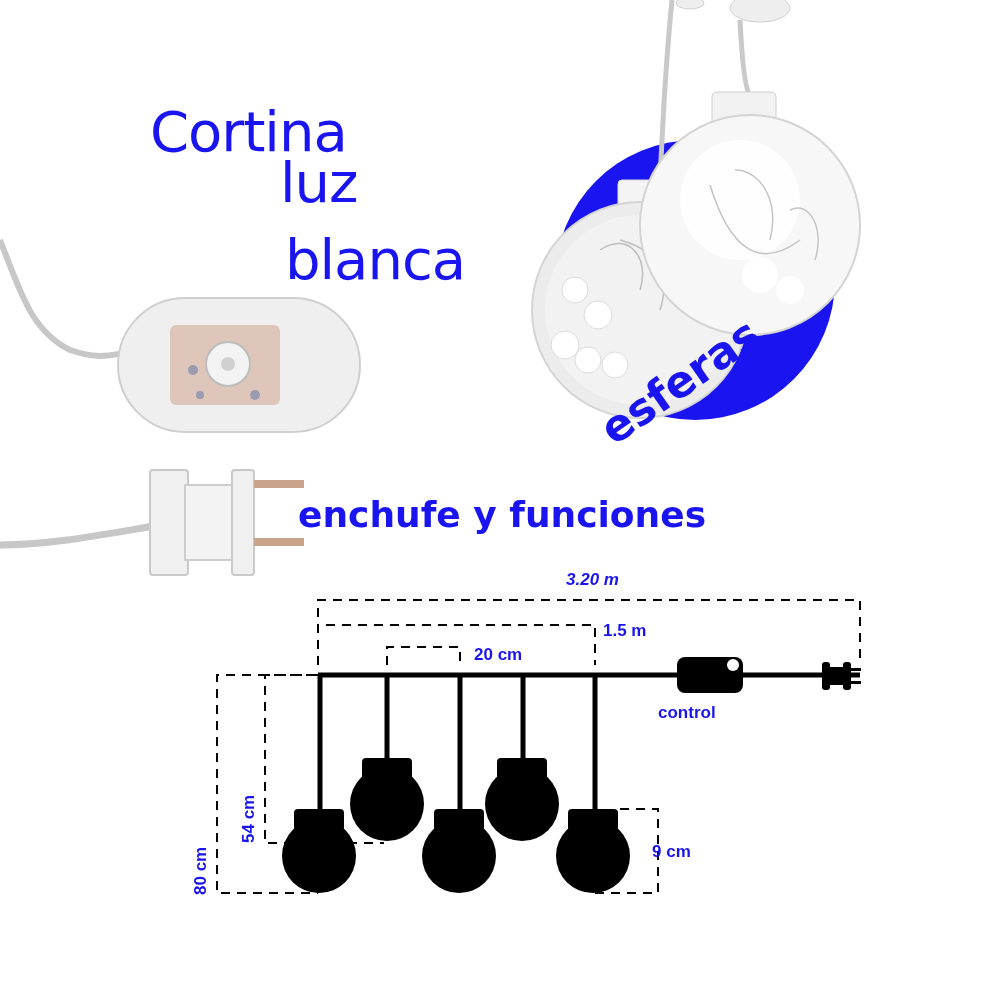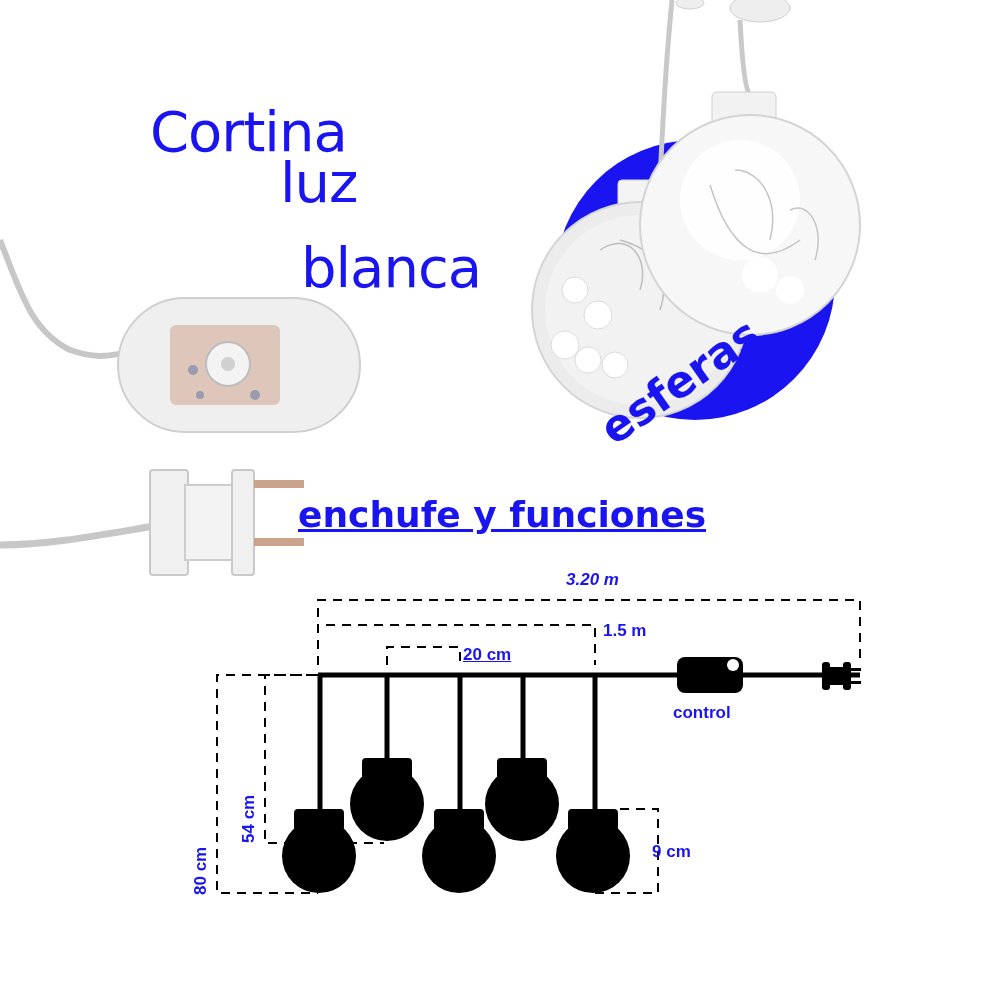--- a/index.html
+++ b/index.html
@@ -122,24 +122,24 @@
     <rect x="822" y="662" width="8" height="28" rx="3"></rect>
     <rect x="827" y="667" width="20" height="18"></rect>
     <rect x="843" y="662" width="8" height="28" rx="3"></rect>
     <rect x="851" y="668" width="10" height="3"></rect>
     <rect x="851" y="681" width="10" height="3"></rect>
   </g>
 </svg>
 
 <div class="abs title" style="left:150px; top:104px;">Cortina</div>
 <div class="abs title" style="left:280px; top:155px;text-align:right;">luz</div>
-<div class="abs title" style="left:285px; top:240px;margin-left:16px;">blanca</div>
+<div class="abs title" style="left:285px; top:232px;">blanca</div>
 
 <div class="abs subtitle" style="left:618px; top:408px; font-size:44px; transform: rotate(-35deg); transform-origin:left bottom;">esferas</div>
-<div class="abs subtitle" style="left:298px; top:497px;text-decoration:underline;">enchufe y funciones</div>
+<div class="abs subtitle" style="left:298px; top:497px;">enchufe y funciones</div>
 
 <div class="abs dim" style="left:566px; top:571px;font-style:italic;">3.20 m</div>
 <div class="abs dim" style="left:603px; top:622px;">1.5 m</div>
-<div class="abs dim" style="left:463px; top:646px;text-decoration:underline;">20 cm</div>
-<div class="abs dim" style="left:673px; top:704px;">control</div>
+<div class="abs dim" style="left:474px; top:646px;">20 cm</div>
+<div class="abs dim" style="left:658px; top:704px;">control</div>
 <div class="abs dim" style="left:652px; top:843px;">9 cm</div>
 <div class="abs dim vert" style="left:240px; top:843px;">54 cm</div>
 <div class="abs dim vert" style="left:192px; top:895px;">80 cm</div>
 
 </body></html>

